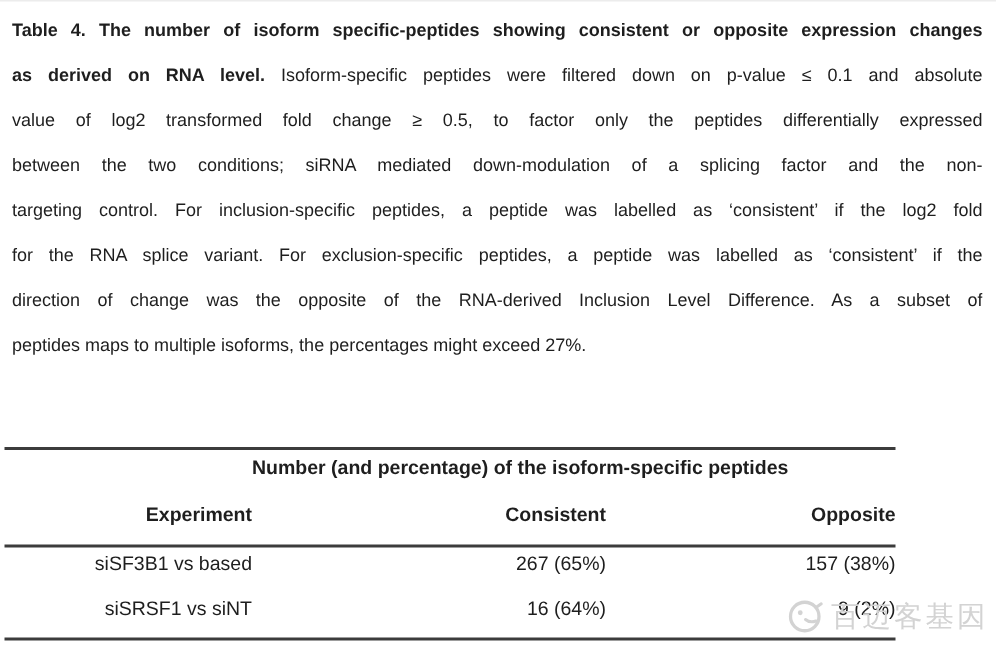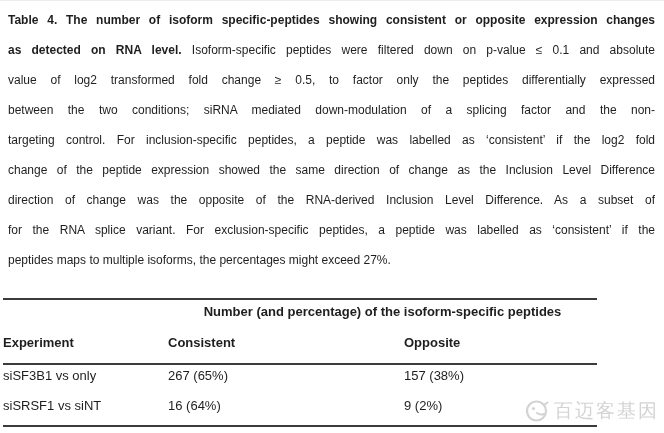--- a/index.html
+++ b/index.html
@@ -46,37 +46,36 @@
     width: 594px;
     font-size: 13px;
     color: var(--text);
   }
   .rule { height: 2px; background: var(--rule); }
   .span-header {
     margin-top: 3px;
     margin-left: 165px;
     width: 429px;
     height: 18px; line-height: 18px;
-    text-align: center;
     font-weight: 700;
   }
   .colrow {
     display: flex;
     margin-top: 13px;
     height: 18px; line-height: 18px;
     font-weight: 700;
   }
   .colrow + .rule { margin-top: 11px; }
   .trow {
     display: flex;
     height: 30px;
     line-height: 17px;
     padding-top: 2px;
   }
-  .cell { text-align: left; }
+  .cell { text-align: right; }
   .c1 { width: 165px; }
   .c2 { width: 236px; }
   .c3 { width: 193px; }
 
   
   .watermark {
     position: absolute;
     left: 524px; top: 397px;
     display: flex;
     gap: 5px;
@@ -87,45 +86,44 @@
   }
   .watermark svg { display: block; }
 </style>
 </head>
 <body>
 
 <div class="page">
 
   <div class="caption">
     <div class="cap-line"><b>Table 4. The number of isoform specific-peptides showing consistent or opposite expression changes</b><span></span></div>
-    <div class="cap-line"><b>as detected on RNA level.</b><span> Isoform-specific peptides were filtered down on p-value ≤ 0.1 and absolute</span></div>
+    <div class="cap-line"><b>as derived on RNA level.</b><span> Isoform-specific peptides were filtered down on p-value ≤ 0.1 and absolute</span></div>
     <div class="cap-line"><b></b><span>value of log2 transformed fold change ≥ 0.5, to factor only the peptides differentially expressed</span></div>
     <div class="cap-line"><b></b><span>between the two conditions; siRNA mediated down-modulation of a splicing factor and the non-</span></div>
     <div class="cap-line"><b></b><span>targeting control. For inclusion-specific peptides, a peptide was labelled as ‘consistent’ if the log2 fold</span></div>
-    <div class="cap-line"><b></b><span>change of the peptide expression showed the same direction of change as the Inclusion Level Difference</span></div>
+    <div class="cap-line"><b></b><span>for the RNA splice variant. For exclusion-specific peptides, a peptide was labelled as ‘consistent’ if the</span></div>
     <div class="cap-line"><b></b><span>direction of change was the opposite of the RNA-derived Inclusion Level Difference. As a subset of</span></div>
-    <div class="cap-line"><b></b><span>for the RNA splice variant. For exclusion-specific peptides, a peptide was labelled as ‘consistent’ if the</span></div>
     <div class="cap-line"><b></b><span>peptides maps to multiple isoforms, the percentages might exceed 27%.</span></div>
   </div>
 
   <div class="ptable">
     <div class="rule"></div>
 
     <div class="span-header">Number (and percentage) of the isoform-specific peptides</div>
 
     <div class="colrow">
       <div class="cell c1">Experiment</div>
       <div class="cell c2">Consistent</div>
       <div class="cell c3">Opposite</div>
     </div>
 
     <div class="rule"></div>
 
     <div class="trow">
-      <div class="cell c1">siSF3B1 vs only</div>
+      <div class="cell c1">siSF3B1 vs based</div>
       <div class="cell c2">267 (65%)</div>
       <div class="cell c3">157 (38%)</div>
     </div>
 
     <div class="trow">
       <div class="cell c1">siSRSF1 vs siNT</div>
       <div class="cell c2">16 (64%)</div>
       <div class="cell c3">9 (2%)</div>
     </div>
 

